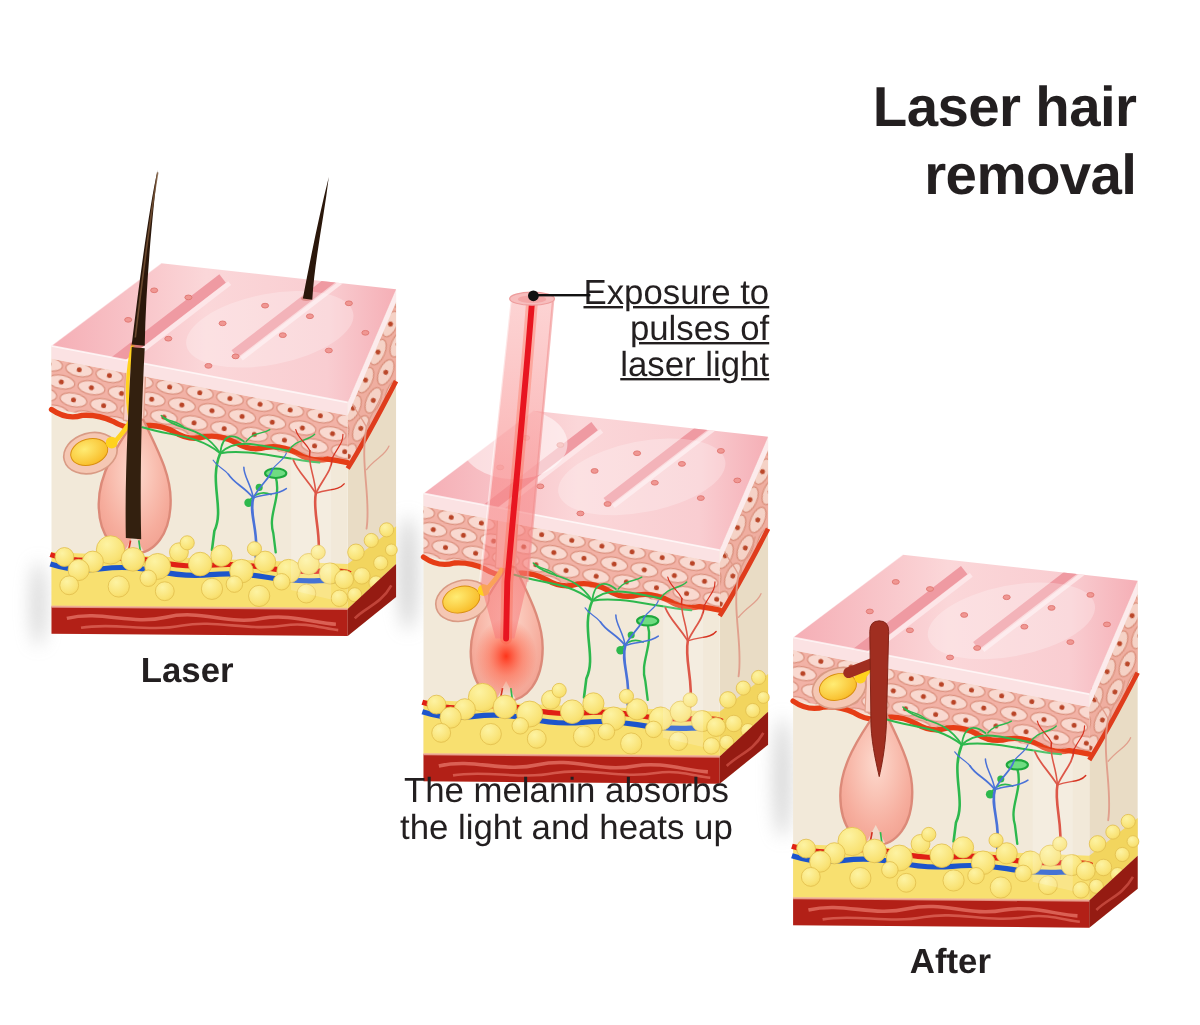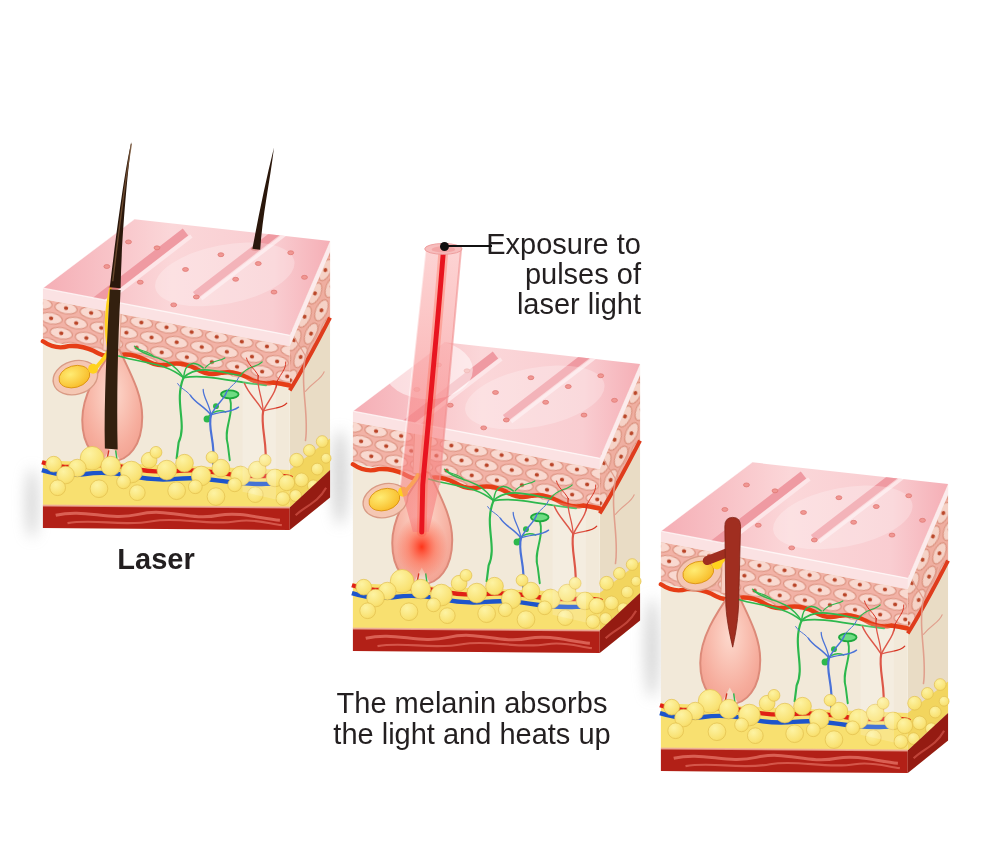--- a/index.html
+++ b/index.html
@@ -248,25 +248,28 @@
   <svg class="block" style="left:656px;top:357px;" width="295" height="425" viewBox="0 0 300 432">
     <use href="#blk"></use>
     <use href="#g-gland" transform="translate(6,-48)"></use>
     <g>
       <ellipse cx="76" cy="169" rx="6" ry="2.5" fill="#b0543f" opacity="0.5"></ellipse>
       <path d="M72,199 L52,207" stroke="#a02e20" stroke-width="9" stroke-linecap="round" fill="none"></path>
       <path d="M70,172 q0,-9 8,-9 q8,0 8,9 L84,252 C83,272 80,286 78,295 C76,286 72,270 71,252 Z" fill="#a02e20" stroke="#7e2114" stroke-width="0.8"></path>
     </g>
   </svg>
 
+  <div class="txt title" style="left:597px;top:60px;width:350px;">Laser hair
+removal</div>
 
   <div class="txt panel-label" style="left:66px;top:543px;width:180px;">Laser</div>
 
-  <div class="txt callout" style="left:421px;top:229px;width:220px;">Exposure to
+  <div class="txt callout" style="left:421px;top:229px;width:220px;text-decoration:underline;">Exposure to
 pulses of
 laser light</div>
   <div class="pointer-dot" style="left:440px;top:242px;"></div>
   <div class="pointer-line" style="left:448px;top:245px;width:44px;"></div>
 
-  <div class="txt caption" style="left:317px;top:688px;width:310px;">The melanin absorbs
+  <div class="txt caption" style="left:317px;top:644px;width:310px;">The melanin absorbs
 the light and heats up</div>
 
+  <div class="txt panel-label" style="left:702px;top:786px;width:180px;">After</div>
 </div>
 
 </body></html>

